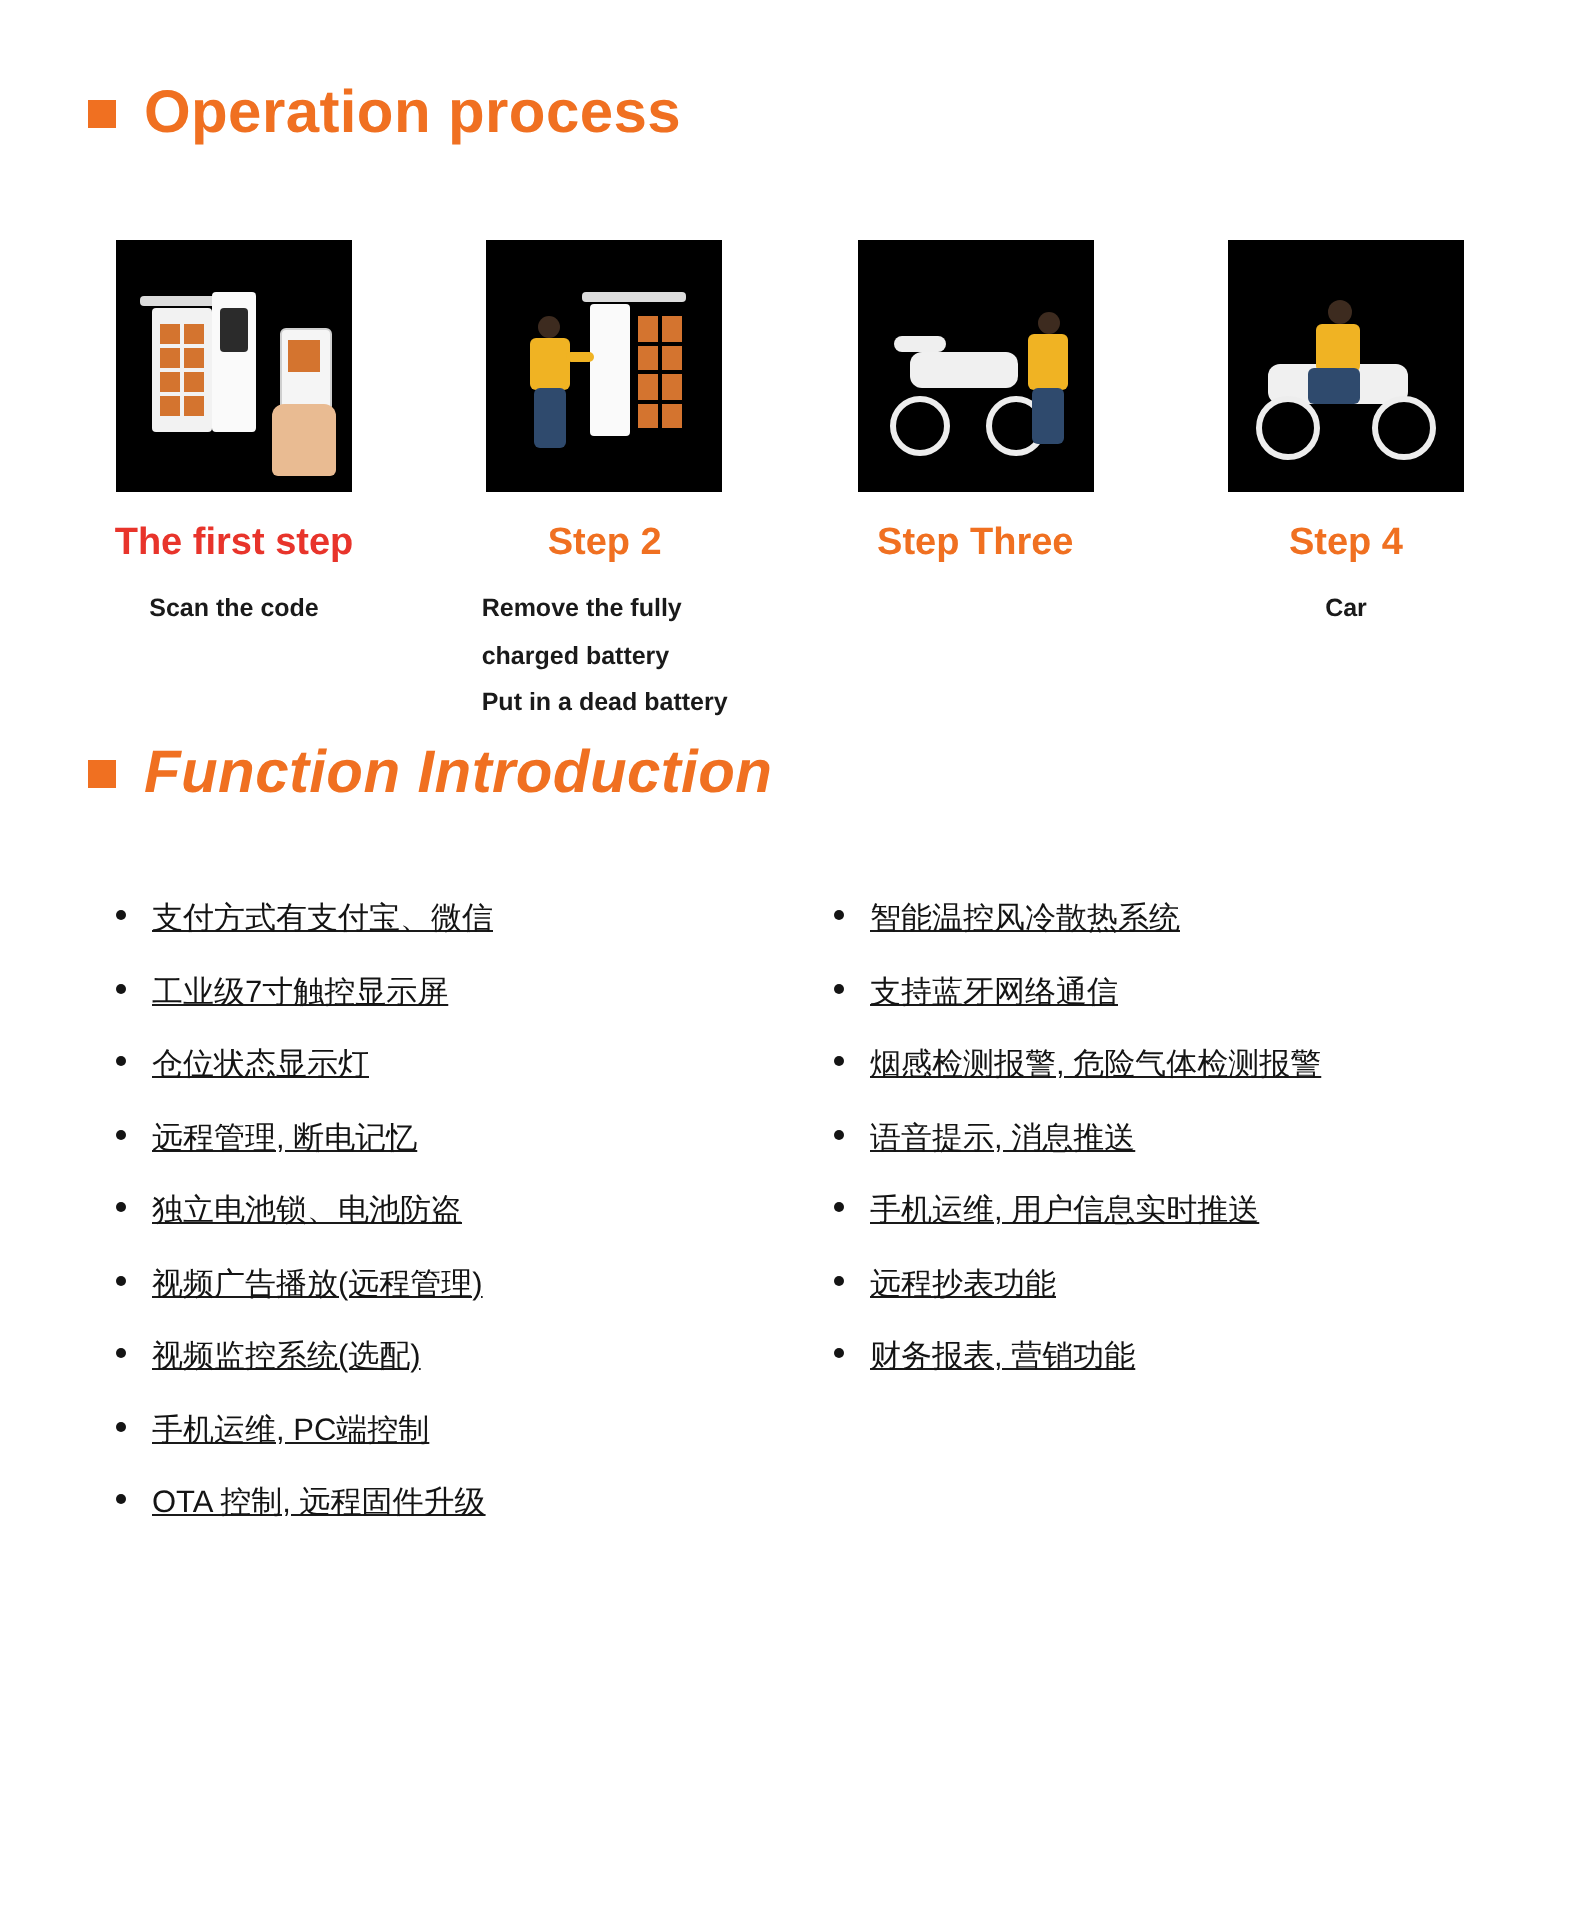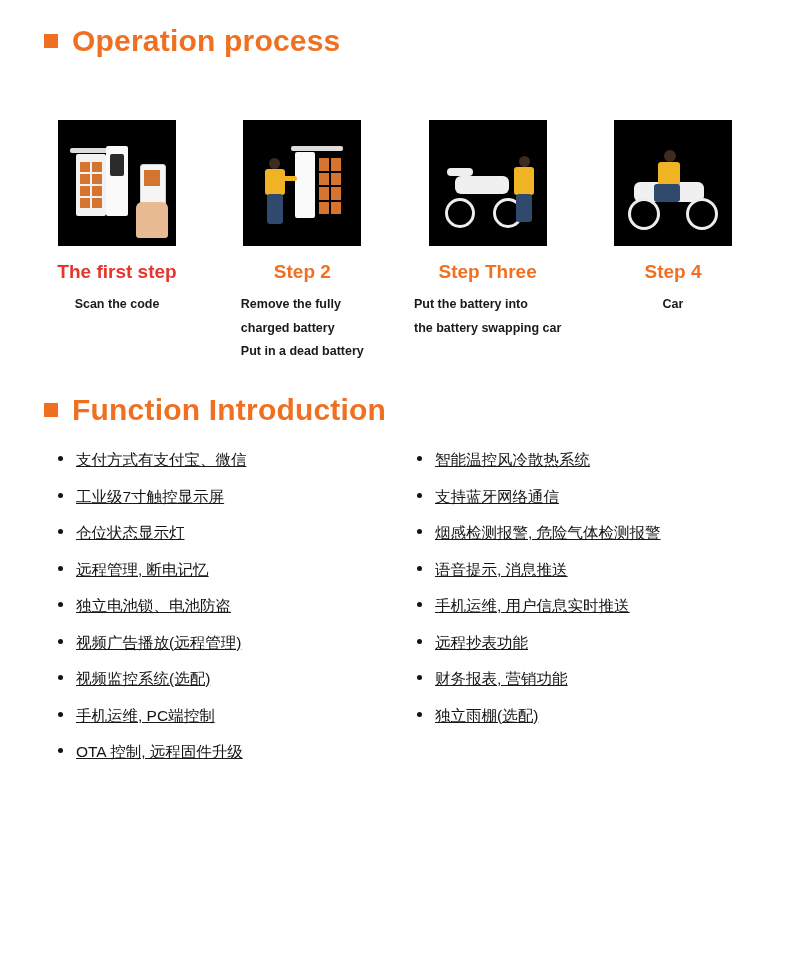--- a/index.html
+++ b/index.html
@@ -33,27 +33,28 @@
     font-size: 30px;
     font-weight: bold;
     color: #f07021;
     letter-spacing: 0.2px;
     line-height: 1;
   }
 
   #heading-operation {
     position: absolute;
     left: 44px;
-    top: 26px;
+    top: 42px;
     text-align: right;
   }
   #heading-function {
     position: absolute;
     left: 44px;
-    top: 395px;
+    top: 372px;
+    font-style: italic;
   }
 
   
   .steps {
     position: absolute;
     left: 32px;
     top: 120px;
     width: 726px;
     display: flex;
     justify-content: space-between;
@@ -246,24 +247,20 @@
     <div class="step-thumb">
       <div class="scooter-body" style="left:26px; top:56px; width:54px; height:18px;"></div>
       <div style="position:absolute; left:18px; top:48px; width:26px; height:8px; background:#efefef; border-radius:4px;"></div>
       <div class="wheel" style="left:16px; top:78px; width:24px; height:24px;"></div>
       <div class="wheel" style="left:64px; top:78px; width:24px; height:24px;"></div>
       <div class="person-head" style="left:90px; top:36px; width:11px; height:11px;"></div>
       <div class="person-body" style="left:85px; top:47px; width:20px; height:28px; background:#f0b323;"></div>
       <div class="person-body" style="left:87px; top:74px; width:16px; height:28px; background:#2f4a6d;"></div>
     </div>
     <div class="step-title orange">Step Three</div>
-    <div class="step-caption">
-      <span class="cap-line">Put the battery into</span>
-      <span class="cap-line">the battery swapping car</span>
-    </div>
   </div>
 
   <div class="step">
     <div class="step-thumb">
       <div class="scooter-body" style="left:20px; top:62px; width:70px; height:20px;"></div>
       <div class="wheel" style="left:14px; top:78px; width:26px; height:26px;"></div>
       <div class="wheel" style="left:72px; top:78px; width:26px; height:26px;"></div>
       <div class="person-head" style="left:50px; top:30px; width:12px; height:12px;"></div>
       <div class="person-body" style="left:44px; top:42px; width:22px; height:24px; background:#f0b323;"></div>
       <div class="person-body" style="left:40px; top:64px; width:26px; height:18px; background:#2f4a6d;"></div>
@@ -342,18 +339,14 @@
         <span class="func-label">手机运维, 用户信息实时推送</span>
       </div>
     <div class="func-item">
         <span class="func-dot"></span>
         <span class="func-label">远程抄表功能</span>
       </div>
     <div class="func-item">
         <span class="func-dot"></span>
         <span class="func-label">财务报表, 营销功能</span>
       </div>
-    <div class="func-item">
-        <span class="func-dot"></span>
-        <span class="func-label">独立雨棚(选配)</span>
-      </div>
   </div>
 </div>
 
 </body></html>

